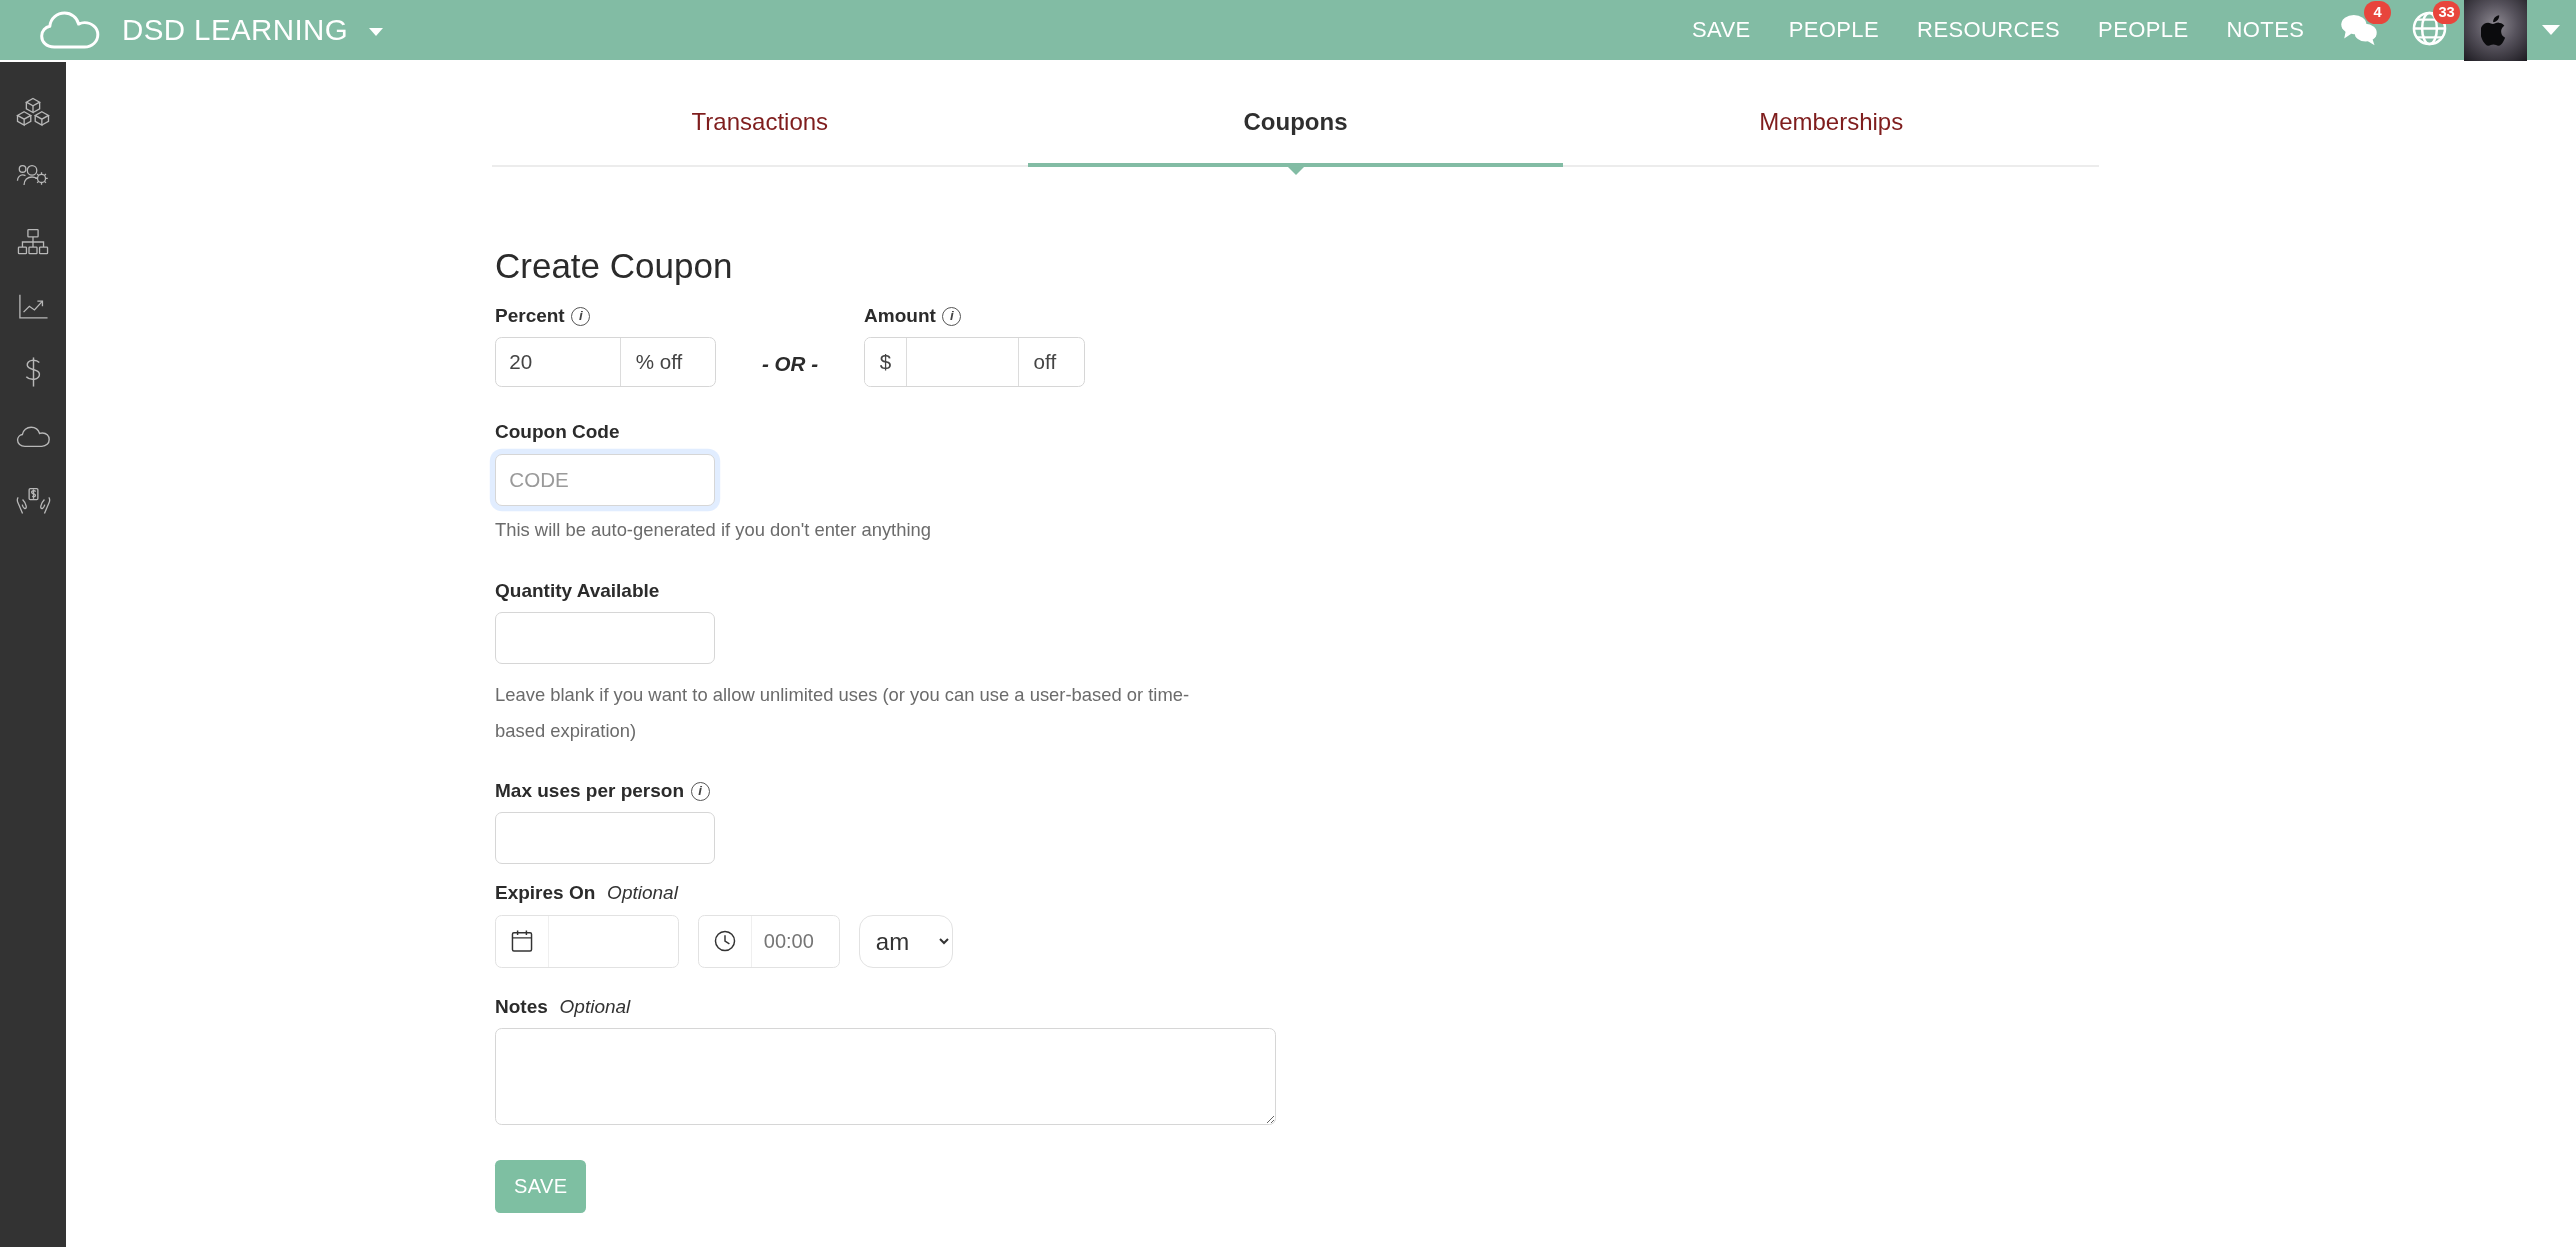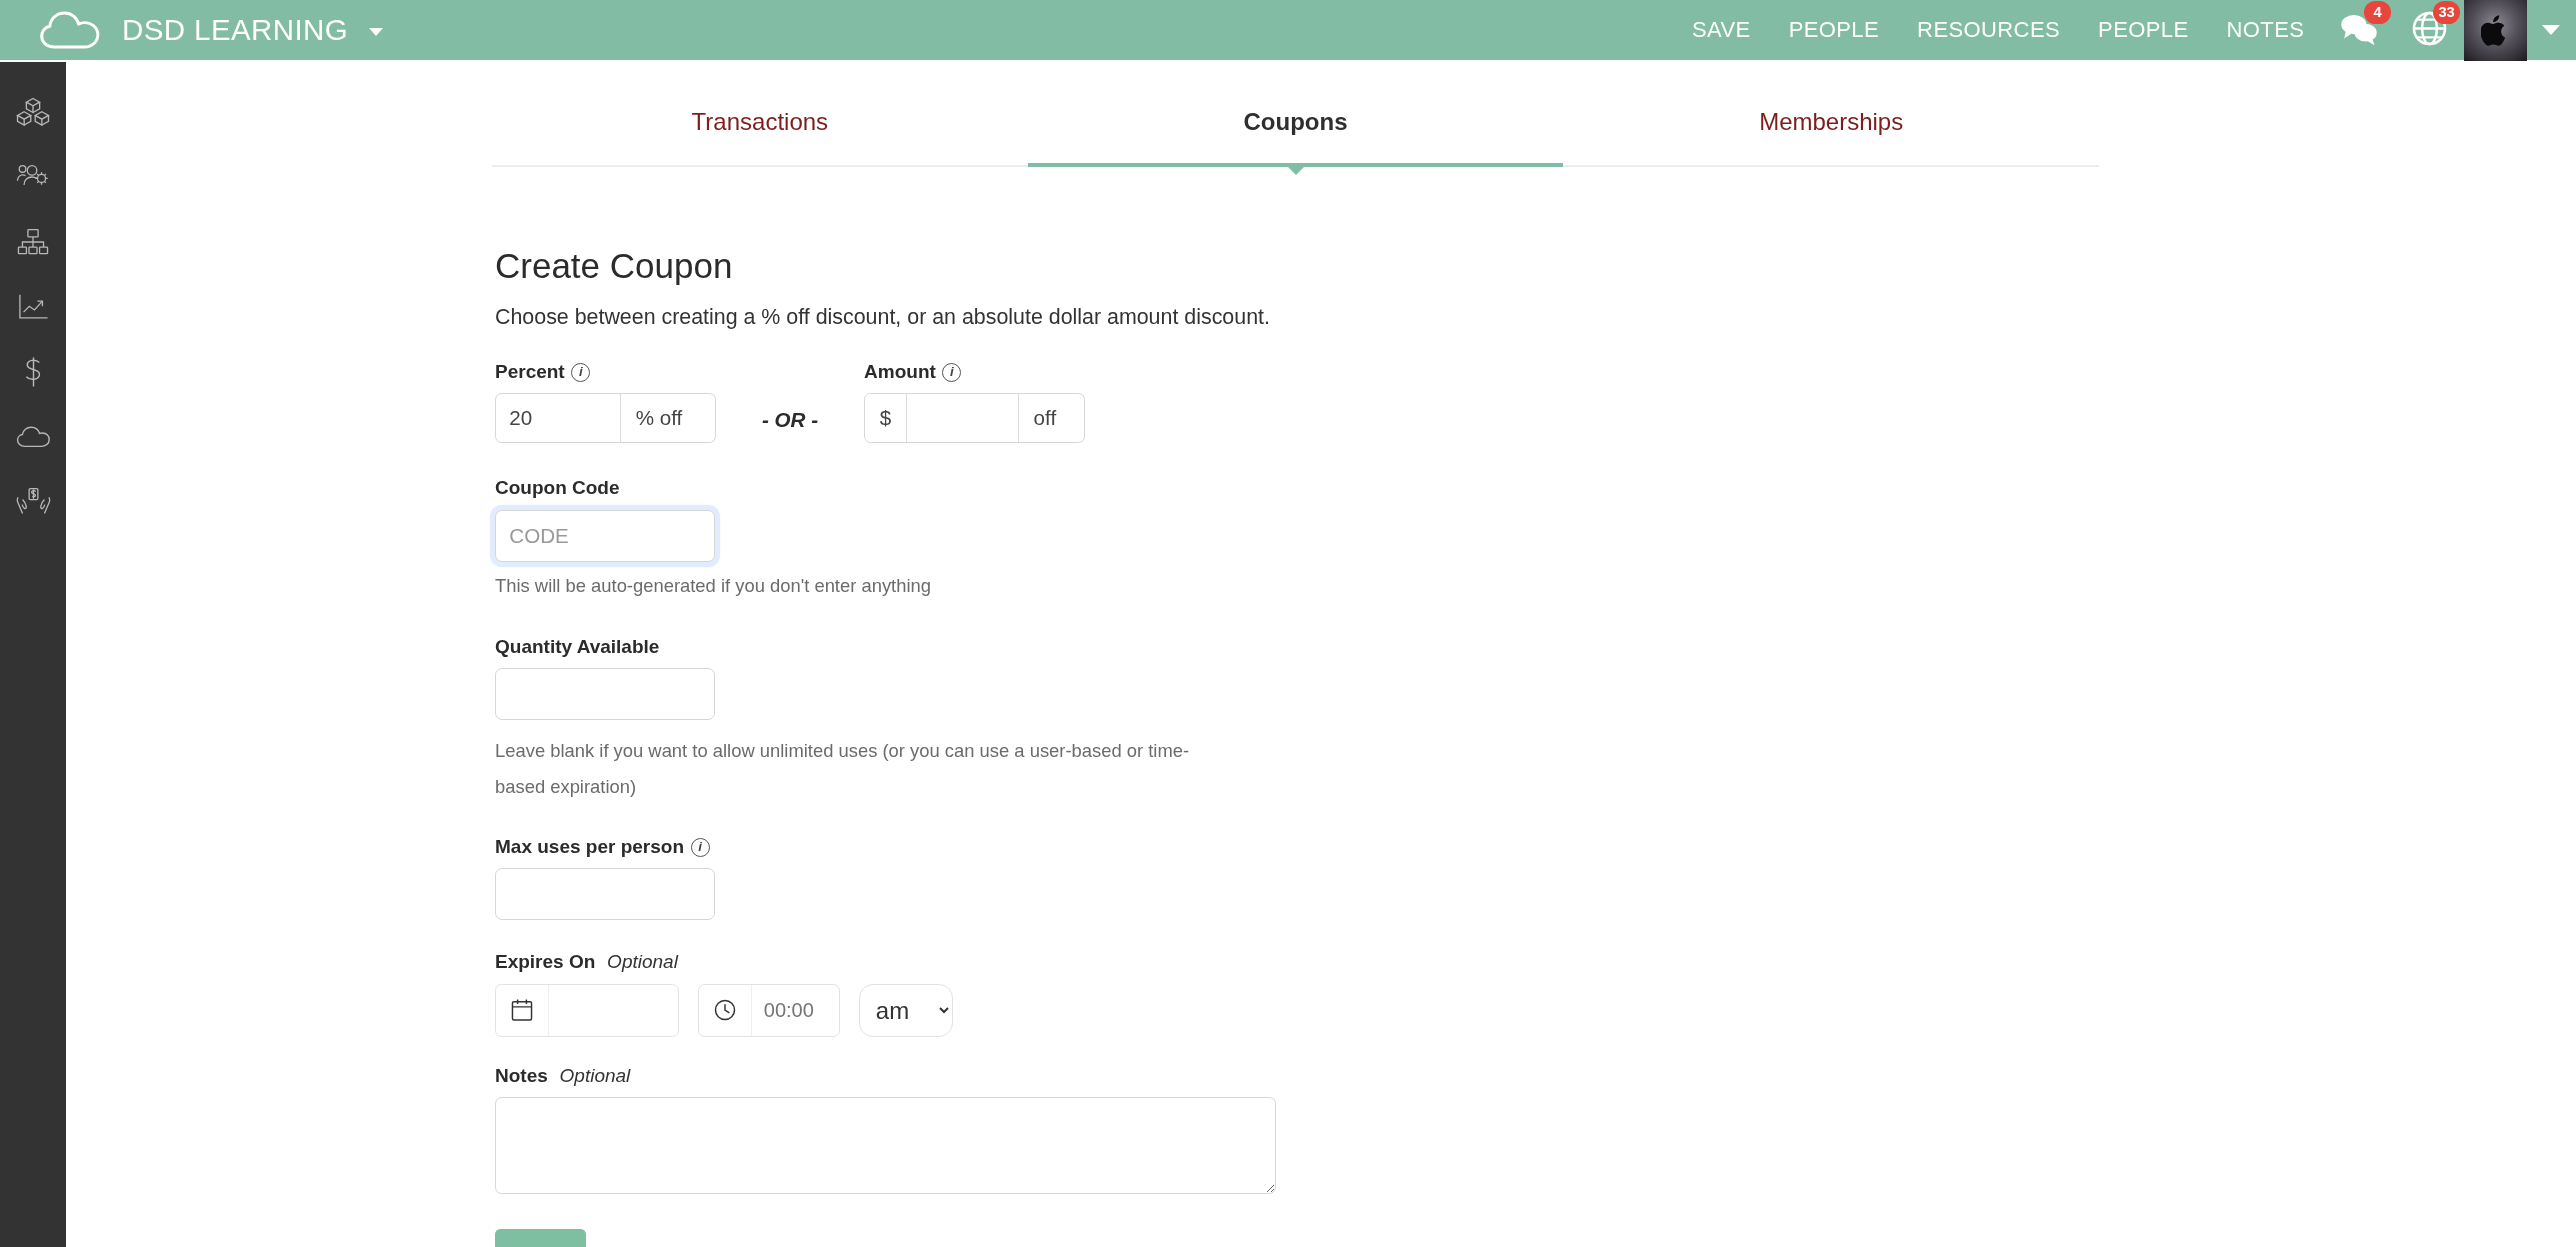--- a/index.html
+++ b/index.html
@@ -354,21 +354,20 @@
 
   <div class="tabs">
     <div class="tab">Transactions</div>
     <div class="tab active">Coupons</div>
     <div class="tab">Memberships</div>
   </div>
 
   <div class="form">
 
     <h1 class="page-title">Create Coupon</h1>
-    <p class="page-sub">Choose between creating a % off discount, or an absolute dollar amount discount.</p>
 
     <div class="row" style="align-items:flex-end;">
       <div>
         <div class="field-label">
           <span>Percent</span>
           <span class="info-i">i</span>
         </div>
         <div class="input-group" style="width:221px;">
           <input class="txt" style="width: 124px;" value="20">
           <span class="addon">% off</span>
@@ -403,21 +402,21 @@
     </div>
 
     <div class="group-gap" style="margin-top:31px;">
       <div class="field-label">
         <span>Max uses per person</span>
         <span class="info-i">i</span>
       </div>
       <input class="plain-input" style="">
     </div>
 
-    <div class="group-gap" style="margin-top:31px;">
+    <div class="group-gap" style="margin-top:18px;">
       <div class="field-label">
         <span>Expires On</span>
         <span class="opt">Optional</span>
       </div>
       <div class="dt-row">
         <div class="dt-box" style="width:184px;">
           <span class="dt-icon">
             <svg width="22" height="23.6" viewBox="0 0 30 32" fill="none" stroke="#333" stroke-width="2" aria-hidden="true">
               <rect x="2" y="5" width="26" height="25" rx="2"></rect>
               <path d="M2 12 h26"></path>

